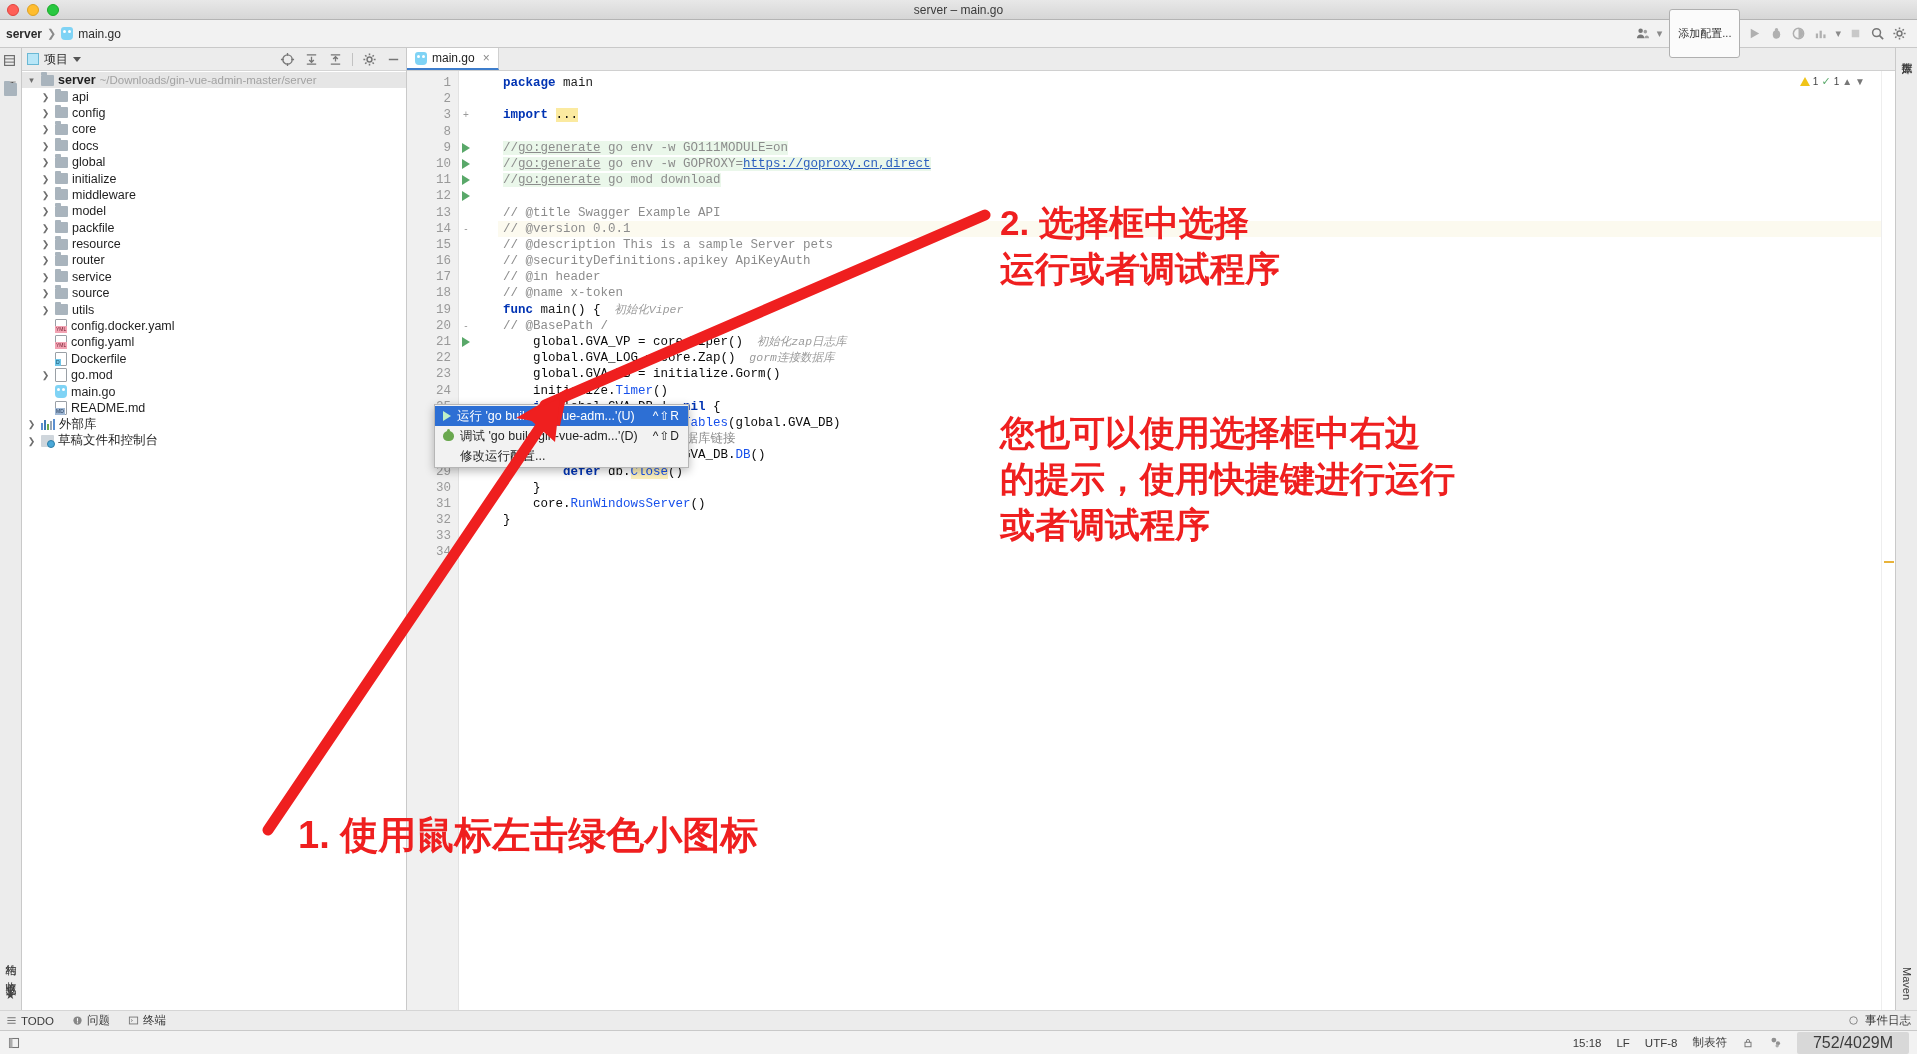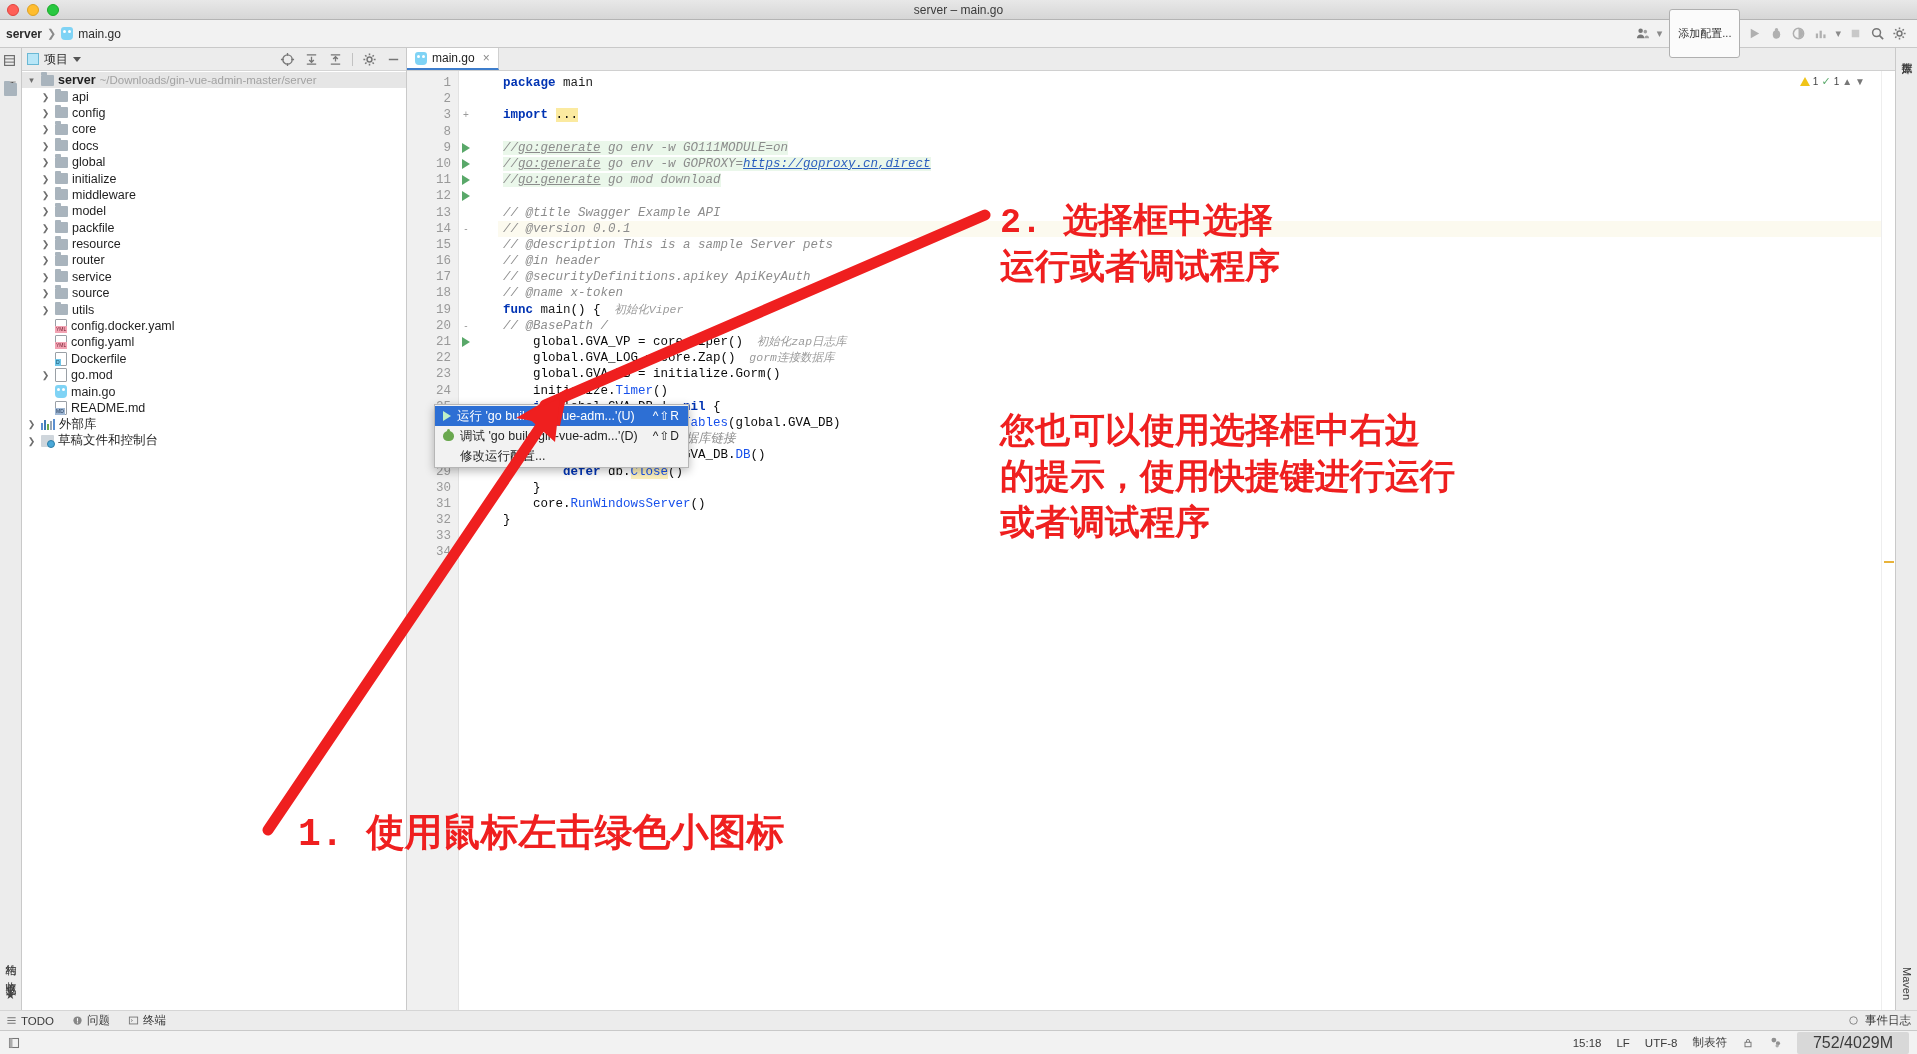--- a/index.html
+++ b/index.html
@@ -103,21 +103,21 @@
   .code { flex:1; padding-top:4px; position:relative; overflow:hidden;margin-left:25px; }
   .ln { height:16.2px; line-height:16.2px; font-size:12.5px; text-align:right;
         padding-right:7px; color:#999; font-family:"Liberation Mono", monospace; position:relative; }
   .ln .runmark { position:absolute; right:-12px; top:3px; width:0;height:0;
         border-top:5px solid transparent;border-bottom:5px solid transparent;
         border-left:8px solid #59a869; }
   .cline { height:16.2px; line-height:16.2px; font-size:12.5px; white-space:pre;
         font-family:"Liberation Mono", monospace; color:#0b0b0b; padding-left:5px; }
   .cline.hl { background:#fcfaef; }
   .kw { color:#0033b3; font-weight:bold; }
-  .cmt { color:#8c8c8c; font-style:italic; }
+  .cmt { color:#8c8c8c; }
   .cmt-gen { background:#eaf7ea; }
   .cmt-gen u { text-decoration:underline; }
   .lnk { color:#2c5fbe; text-decoration:underline; }
   .fn { color:#1f1f1f; }
   .meth { color:#1750eb; }
   .hlw { background:#fbeaa0; }
   .hly { background:#fcf0bd; }
   .gutter-f { color:#9a9a9a; font-size:10px; height:16.2px; line-height:16.2px; text-align:center; }
   .inlay { color:#9b9b9b; font-style:italic; font-size:11.5px; }
 
@@ -160,21 +160,21 @@
   .play-g { width:0;height:0;border-top:5px solid transparent;border-bottom:5px solid transparent;
             border-left:8px solid #59a869; }
   .mi.sel .play-g { border-left-color:#bff0c6; }
   .bug-g { width:11px;height:10px;background:#6aa84f;border-radius:50% 50% 45% 45%;
            position:relative; }
   .bug-g::before{content:"";position:absolute;left:4px;top:-2px;width:3px;height:3px;
            border-radius:50%;background:#6aa84f;}
 
   
   .anno { position:absolute; color:#ef1f1f; font-weight:bold; z-index:60;
-          font-family:Liberation Mono, monospace; line-height:1.32; white-space:pre; }
+          font-family:Liberation Sans, sans-serif; line-height:1.32; white-space:pre; }
   .anno-2 { left:1000px; top:200px; font-size:35px; }
   .anno-3 { left:1000px; top:410px; font-size:35px; }
   .anno-1 { left:298px; top:810px; font-size:38px; }
   .arrow-svg { position:absolute; left:0; top:0; width:1917px; height:1054px;
                pointer-events:none; z-index:55; }
 </style>
 </head>
 <body>
 
 <div class="app">
@@ -520,22 +520,22 @@
             <div class="cline">&nbsp;</div>
             <div class="cline"><span class="kw">import</span> <span class="hlw">...</span></div>
             <div class="cline">&nbsp;</div>
             <div class="cline"><span class="cmt cmt-gen">//<u>go:generate</u> go env -w GO111MODULE=on</span></div>
             <div class="cline"><span class="cmt cmt-gen">//<u>go:generate</u> go env -w GOPROXY=<span class="lnk">https://goproxy.cn,direct</span></span></div>
             <div class="cline"><span class="cmt cmt-gen">//<u>go:generate</u> go mod download</span></div>
             <div class="cline">&nbsp;</div>
             <div class="cline"><span class="cmt">// @title Swagger Example API</span></div>
             <div class="cline hl"><span class="cmt">// @version 0.0.1</span></div>
             <div class="cline"><span class="cmt">// @description This is a sample Server pets</span></div>
+            <div class="cline"><span class="cmt">// @securityDefinitions.apikey ApiKeyAuth</span></div>
             <div class="cline"><span class="cmt">// @in header</span></div>
-            <div class="cline"><span class="cmt">// @securityDefinitions.apikey ApiKeyAuth</span></div>
             <div class="cline"><span class="cmt">// @name x-token</span></div>
             <div class="cline"><span class="kw">func</span> <span class="fn">main</span>() {<span class="inlay">  初始化Viper</span></div>
             <div class="cline"><span class="cmt">// @BasePath /</span></div>
             <div class="cline">    global.GVA_VP = core.Viper()<span class="inlay">  初始化zap日志库</span></div>
             <div class="cline">    global.GVA_LOG = core.Zap()<span class="inlay">  gorm连接数据库</span></div>
             <div class="cline">    global.GVA_DB = initialize.Gorm()</div>
             <div class="cline">    initialize.<span class="meth">Timer</span>()</div>
             <div class="cline">    <span class="kw">if</span> global.GVA_DB != <span class="kw">nil</span> {</div>
             <div class="cline">        initialize.<span class="meth">MysqlTables</span>(global.GVA_DB)</div>
             <div class="cline">        <span class="cmt">// 程序结束前关闭数据库链接</span></div>

